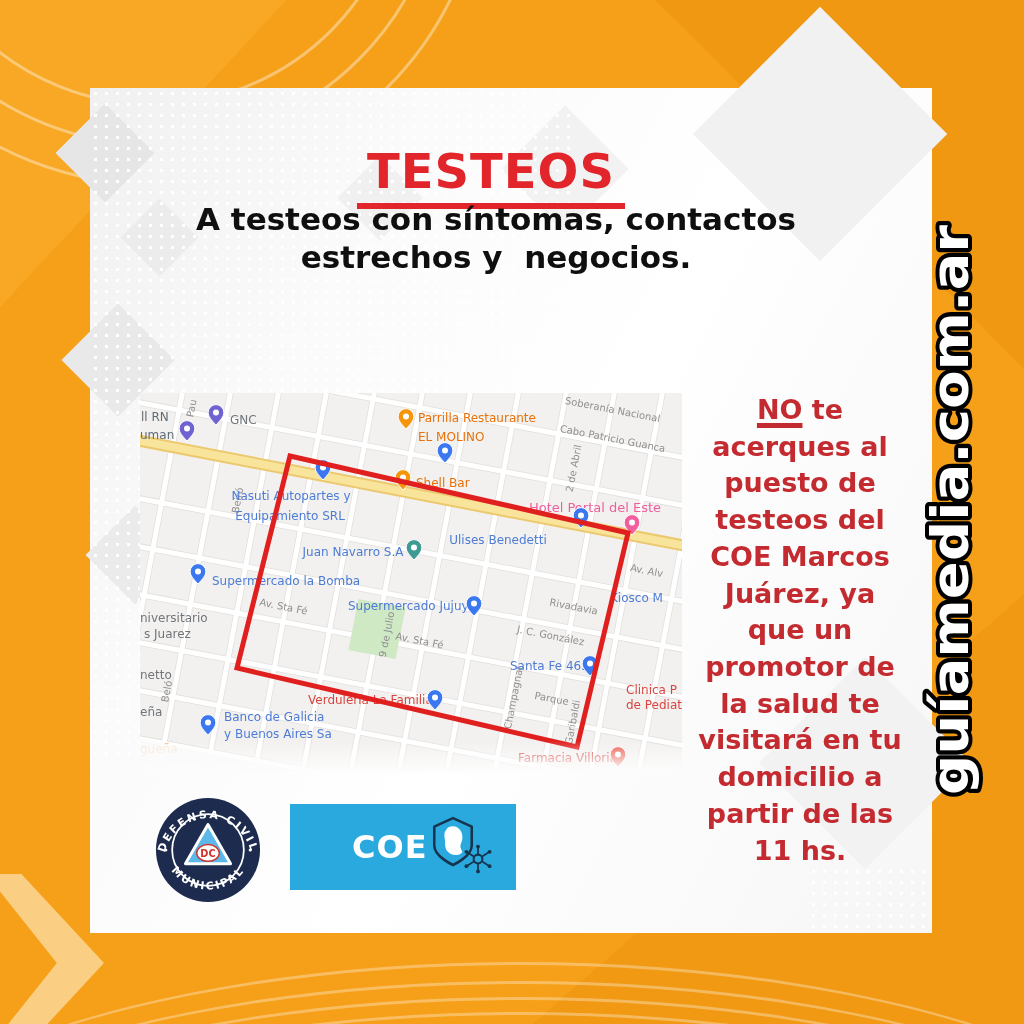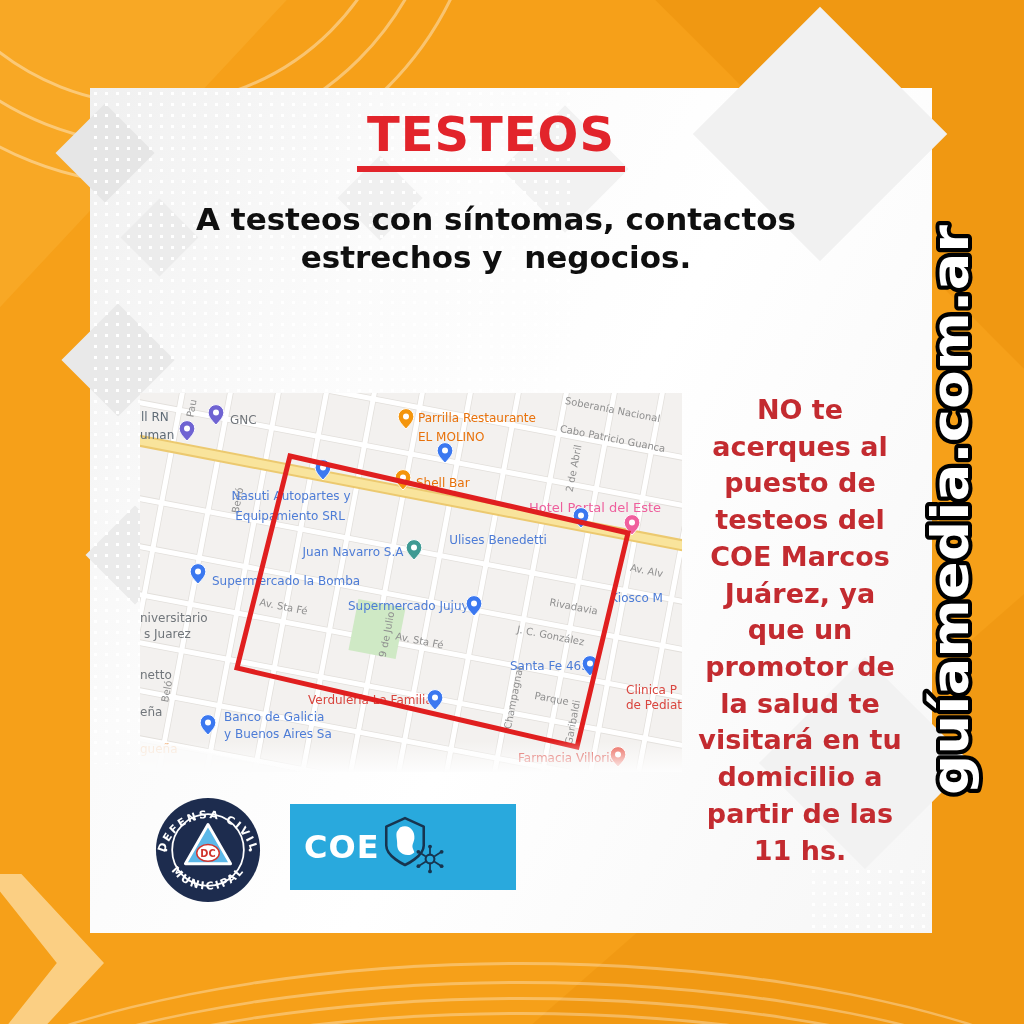--- a/index.html
+++ b/index.html
@@ -27,21 +27,21 @@
   .dots{position:absolute;left:0;top:0;width:58%;height:80%;
         background-image:radial-gradient(circle,#ffffff 1.7px,rgba(255,255,255,0) 1.9px);
         background-size:11px 11px;pointer-events:none;}
   .dots2{position:absolute;left:718px;top:778px;width:124px;height:62px;
         background-image:radial-gradient(circle,#ffffff 1.7px,rgba(255,255,255,0) 1.9px);
         background-size:11px 11px;pointer-events:none;}
   .content{position:absolute;inset:0;z-index:2;}
   
   .title-wrap{position:absolute;left:0;right:40px;top:18px;text-align:center;}
   .title-text{display:inline-block;font-size:48px;font-weight:700;color:#e2242b;
-              letter-spacing:1px;border-bottom:6px solid #e2242b;padding:0 10px 4px;}
+              letter-spacing:1px;border-bottom:6px solid #e2242b;padding:0 10px 4px;margin-top:37px;}
   .subtitle{position:absolute;left:0;right:30px;top:112px;text-align:center;
             font-weight:700;font-size:31px;line-height:1.24;color:#0f0f0f;white-space:pre-wrap;}
   .note{position:absolute;left:0;right:30px;top:198px;text-align:center;
         font-style:italic;font-size:25px;line-height:1.3;color:#191919;white-space:pre-wrap;}
   
   .map{position:absolute;left:50px;top:305px;width:542px;height:379px;}
   .map svg{display:block;}
   .map text{font-family:"DejaVu Sans","Liberation Sans",sans-serif;}
   .st{fill:#8f8f8f;font-size:10px;}
   .poi-b{fill:#4d7cd6;font-size:12px;}
@@ -50,27 +50,27 @@
   .poi-p{fill:#ee5f9d;font-size:13px;}
   .poi-g{fill:#70757a;font-size:12px;}
   .poi-e{fill:#5f6b76;font-size:12px;}
   .pin path{stroke:#ffffff;stroke-width:1;}
   .pin-purple path{fill:#6f63d2;} .pin-orange path{fill:#f4950c;}
   .pin-blue path{fill:#3b78f0;}  .pin-teal path{fill:#3f9a93;}
   .pin-pink path{fill:#f0609e;}  .pin-red path{fill:#ea5f52;}
   
   .redcol{position:absolute;left:596px;top:304px;width:228px;text-align:center;
           color:#c32b30;font-weight:700;font-size:27px;line-height:1.36;}
-  .no-word{text-decoration-thickness:5px;text-underline-offset:4px;}
+  .no-word{text-decoration:underline;text-decoration-thickness:5px;text-underline-offset:4px;}
   .prelines{white-space:pre-line;}
   
   .dc-logo{position:absolute;left:64px;top:708px;width:108px;height:108px;}
   .coe-logo{position:absolute;left:200px;top:716px;width:226px;height:86px;background:#29a9dd;
             display:flex;align-items:center;padding:0 8px 0 14px;box-sizing:border-box;}
-  .coe-word{font-size:32px;font-weight:700;color:#ffffff;letter-spacing:1px;line-height:1;}
+  .coe-word{font-size:32px;font-weight:700;color:#ffffff;letter-spacing:1px;line-height:1;margin-left:48px;}
   .coe-icon{position:relative;width:66px;height:72px;flex:0 0 auto;margin-left:2px;}
   .coe-shield{position:absolute;left:0;top:4px;}
   .coe-virus{position:absolute;left:32px;top:30px;}
   .coe-text{font-size:10.5px;font-weight:700;color:#0f3a63;line-height:1.2;
             letter-spacing:.2px;white-space:pre-line;}
   
   .watermark-svg{position:absolute;left:908px;top:198px;}
 </style>
 </head>
 <body>

